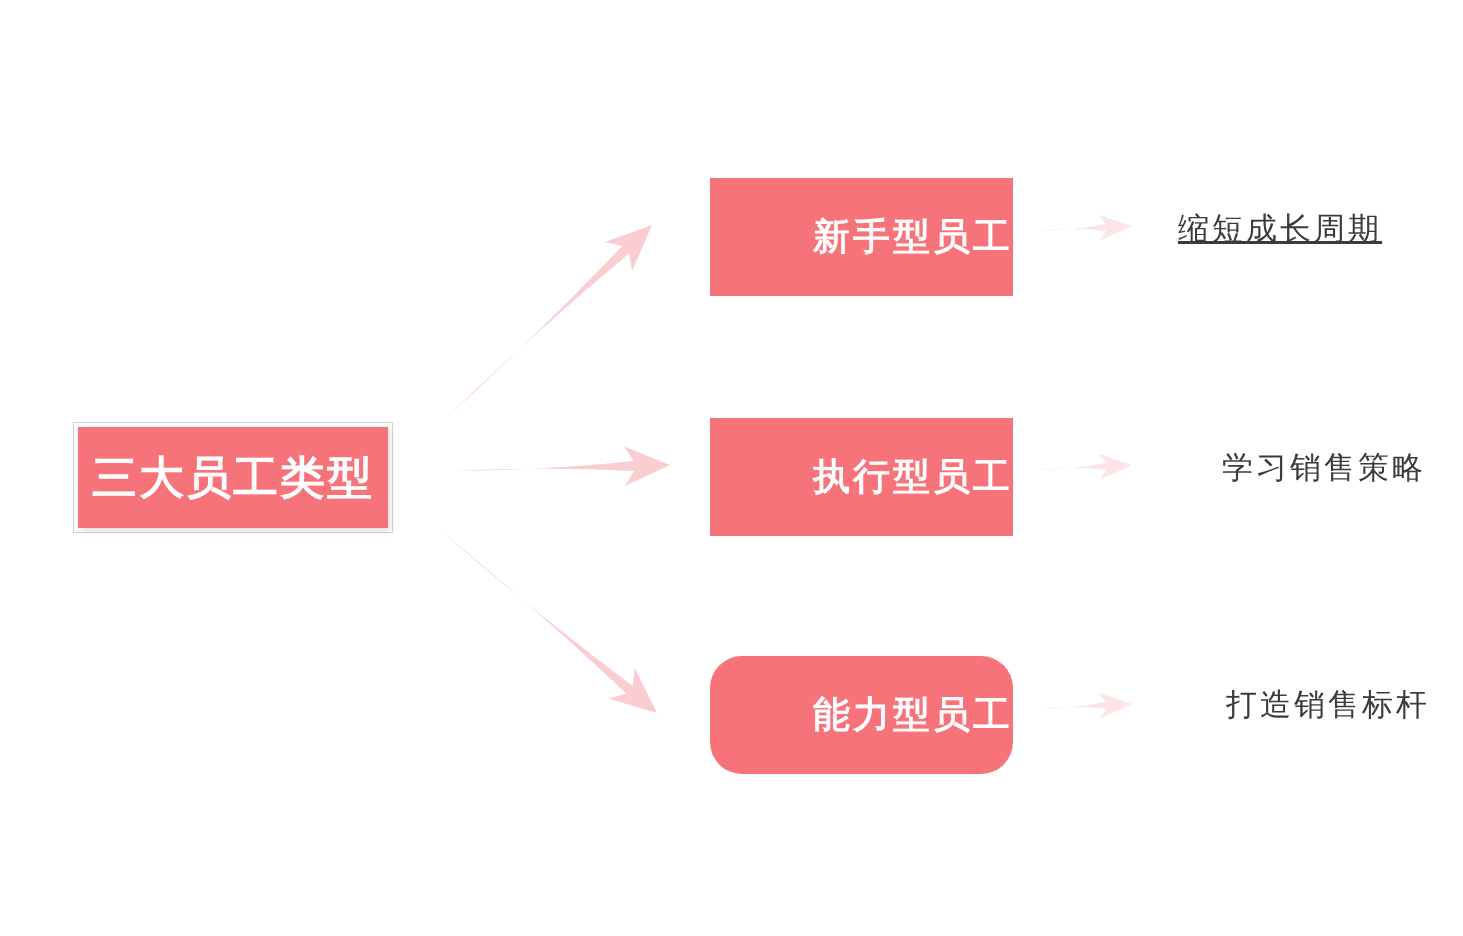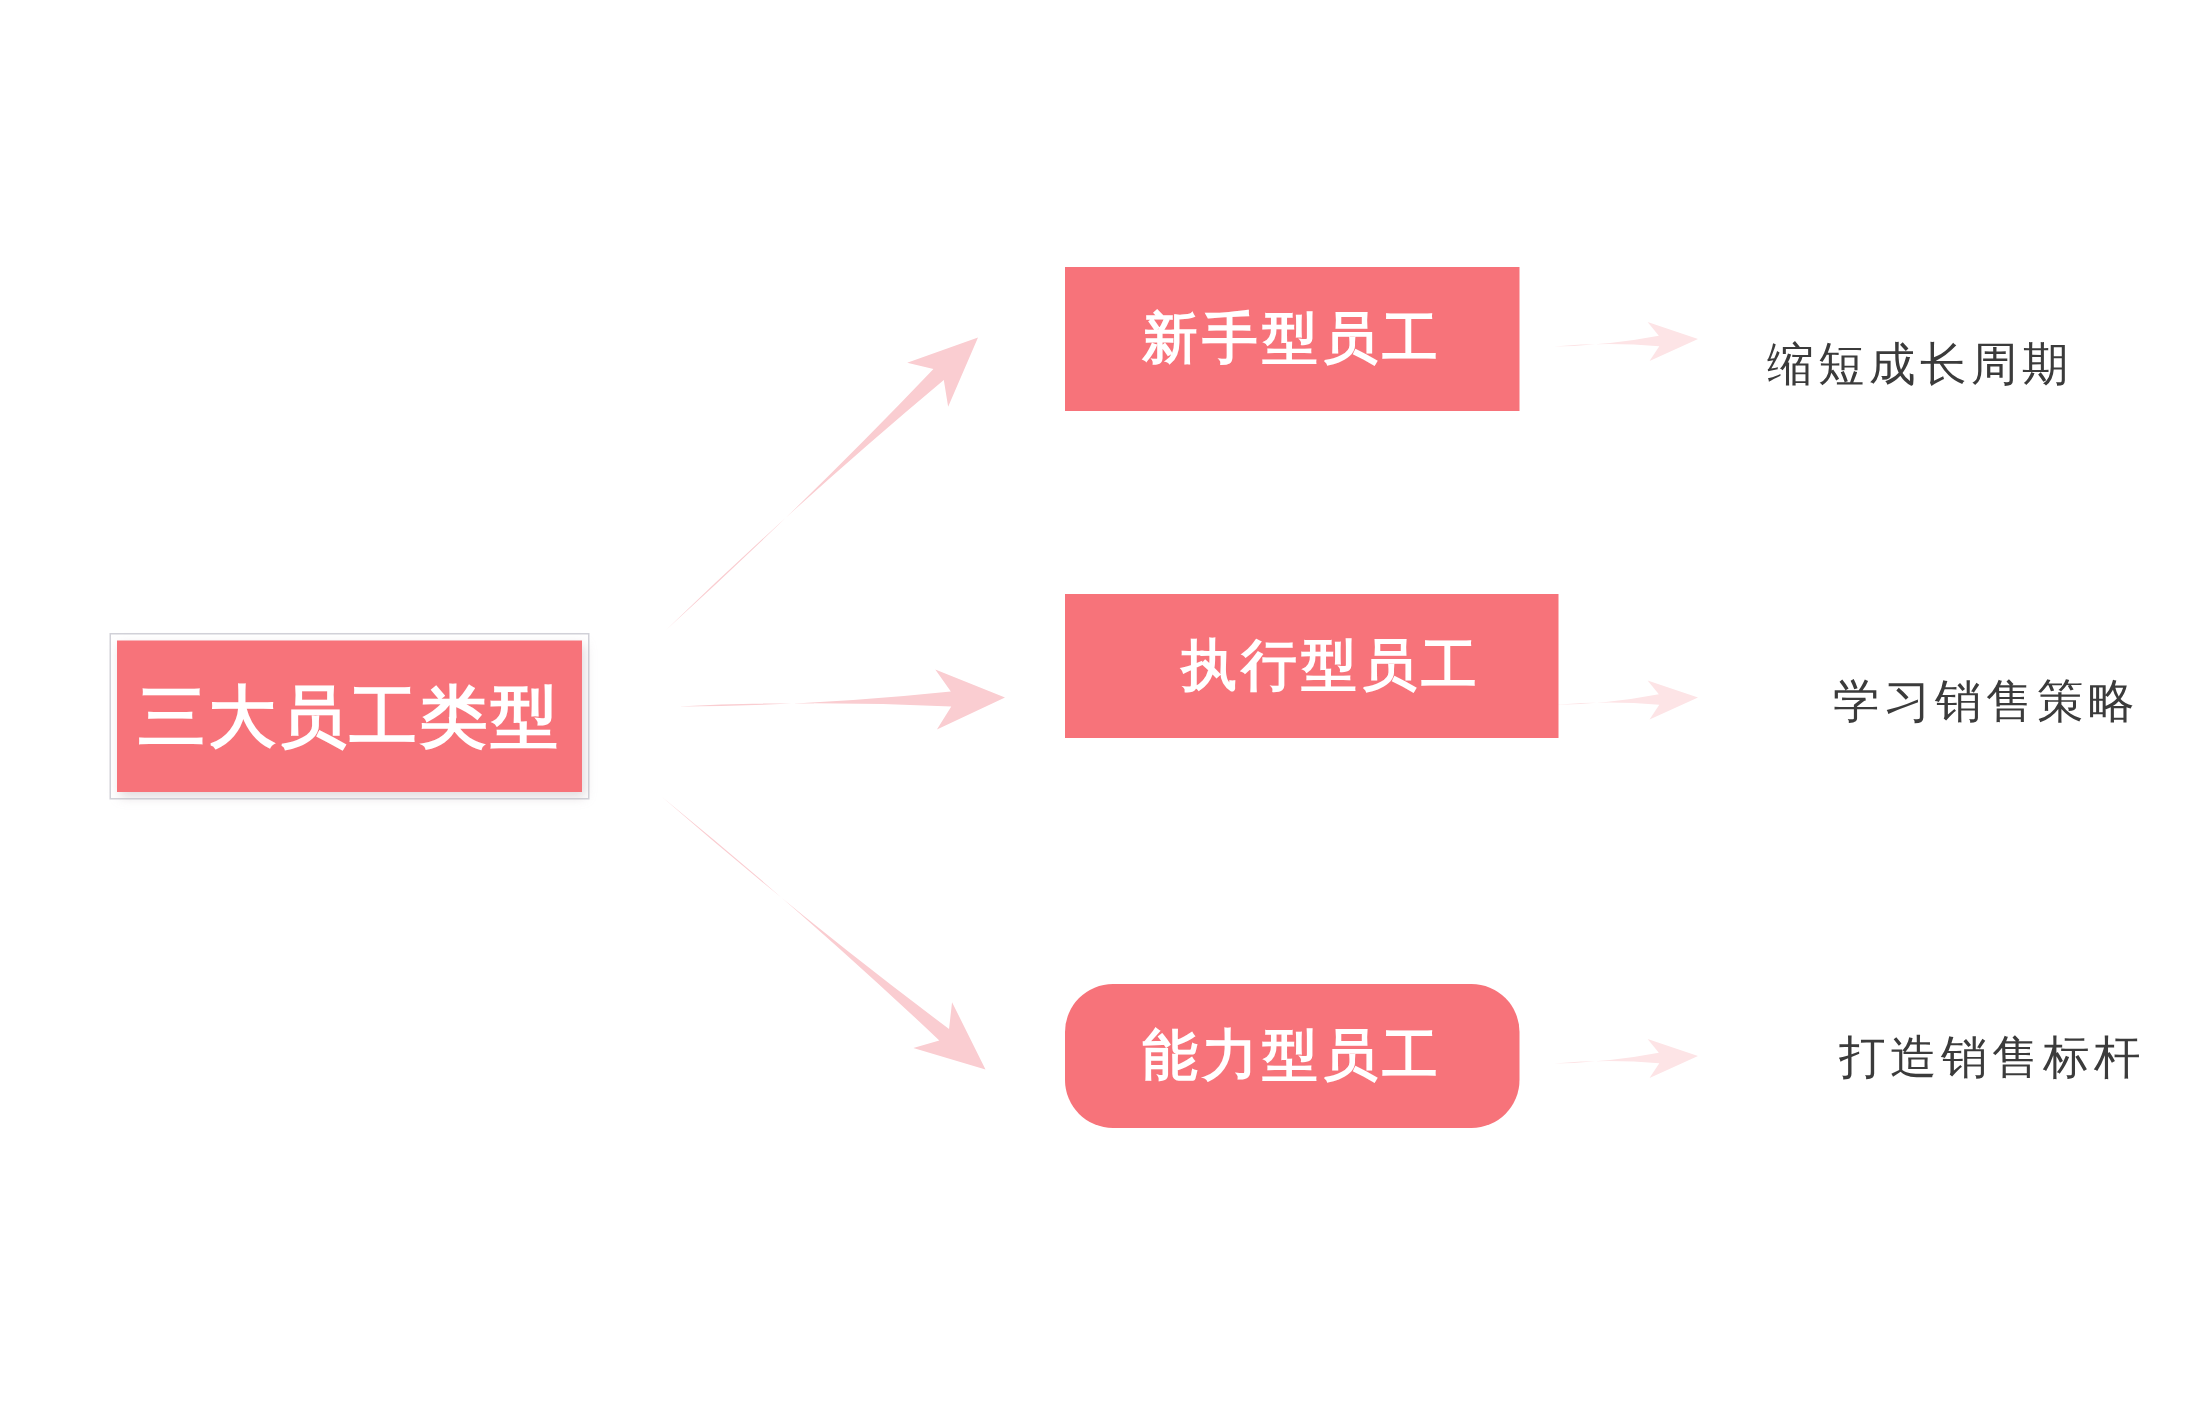--- a/index.html
+++ b/index.html
@@ -42,40 +42,41 @@
     height: 101px;
     font-size: 45px;
     letter-spacing: 2px;
     outline: 1px solid rgba(185,185,195,0.65);
     outline-offset: 4px;
     box-shadow: 2px 3px 7px rgba(175,160,168,0.38);
   }
   .node-branch {
     left: 710px;
     width: 303px;
-    height: 96px;
+    height: 118px;
     font-size: 37px;
     letter-spacing: 3px;
+    justify-content: flex-end;
   }
   .node-branch.b1 { top: 178px; }
-  .node-branch.b2 { top: 396px; padding-left: 26px; }
+  .node-branch.b2 { top: 418px; }
   .node-branch.b3 { top: 656px; border-radius: 32px; }
   .outcome {
     position: absolute;
     left: 1178px;
     width: 270px;
     height: 100px;
     display: flex;
     align-items: center;
     color: var(--outcome-text, #3b3b3b);
     font-size: 31px;
     letter-spacing: 3px;
     white-space: nowrap;
   }
-  .outcome.o1 { top: 193px; }
+  .outcome.o1 { top: 179px; text-decoration: underline; }
   .outcome.o2 { top: 418px; margin-left: 44px; }
   .outcome.o3 { top: 655px; margin-left: 48px; }
 </style>
 </head>
 <body>
 
 <div id="canvas">
 
   <svg id="connectors" viewBox="0 0 1463 936" xmlns="http://www.w3.org/2000/svg">
       <path d="M 444.0 420.0 Q 533.5 333.4 629.2 253.3 L 632.1 271.1 L 652.0 225.0 L 604.8 241.9 L 622.3 246.0 Q 536.2 336.3 444.0 420.0 Z" class="arrow-main"></path>

